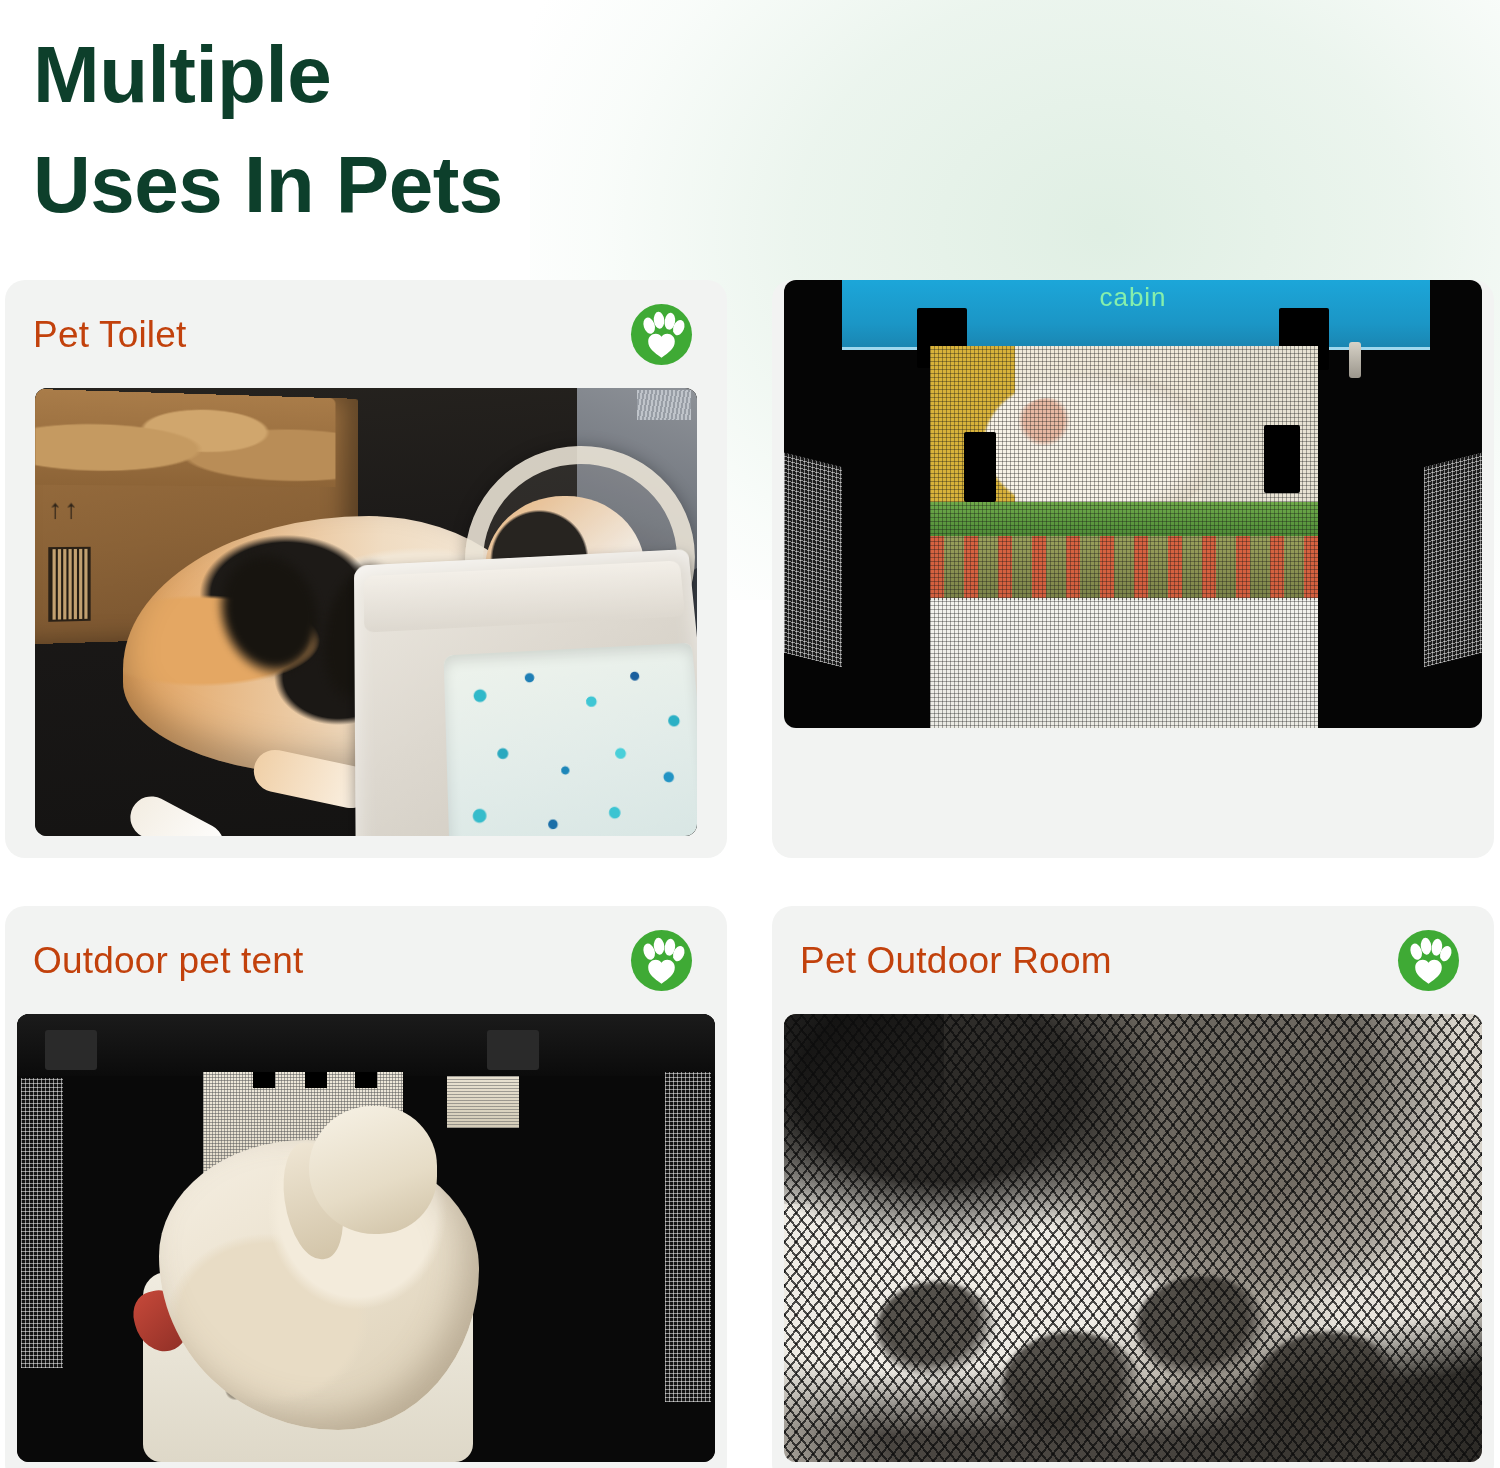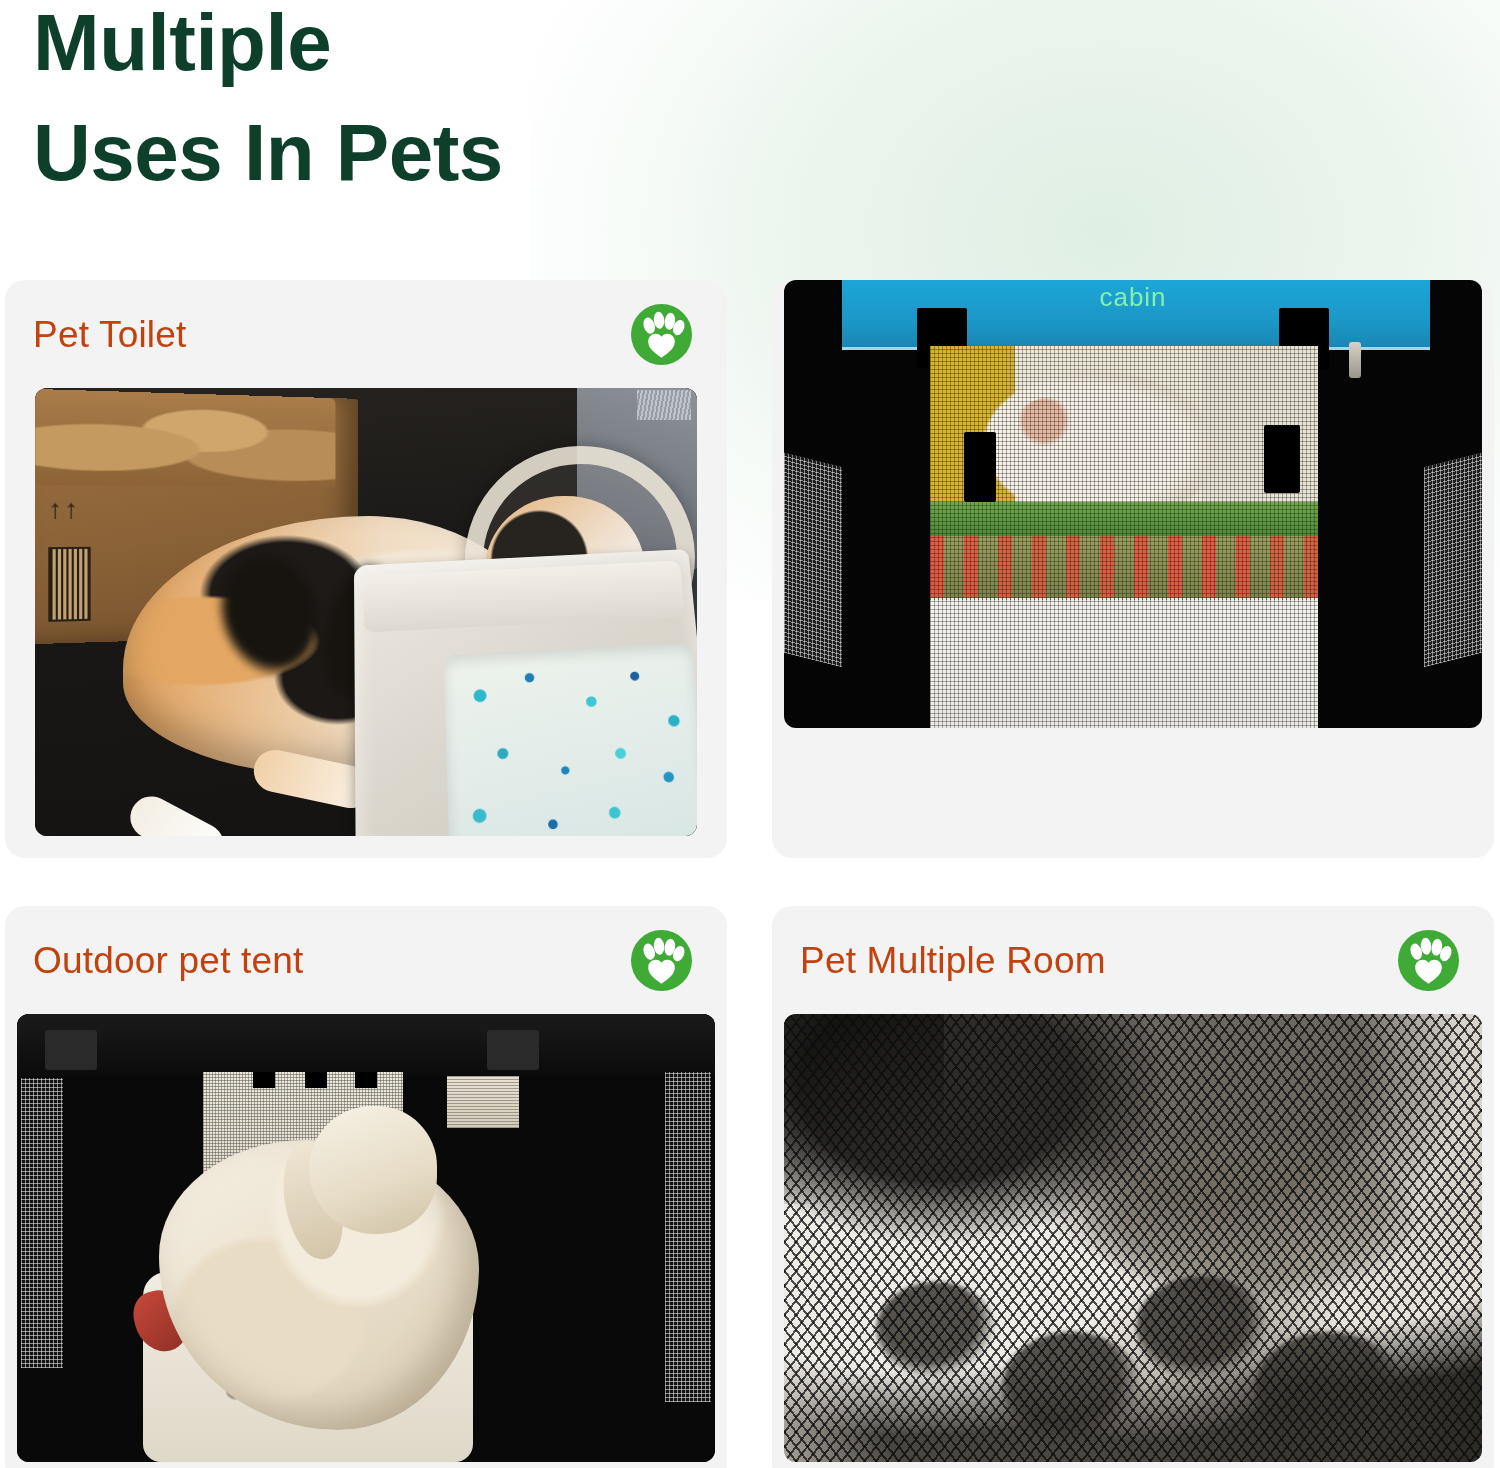--- a/index.html
+++ b/index.html
@@ -45,21 +45,21 @@
     position: absolute;
     left: 33px;
     top: 2px;
     width: 820px;
     color: #0d3f2b;
     font-size: 80px;
     line-height: 1.02;
     font-weight: 700;
     letter-spacing: -0.5px;
   }
-  .headline .line { display: block; white-space: nowrap; }
+  .headline .line { display: block; white-space: nowrap; margin-top: 32px; }
   .headline .line2 { margin-top: 28px; }
 
   
   .card-grid {
     position: absolute;
     left: 5px;
     top: 280px;
     width: 1492px;
     display: grid;
     grid-template-columns: 722px 722px;
@@ -537,21 +537,21 @@
         <div class="cushion"></div>
         <div class="redtoy"></div>
         <div class="dog"></div>
         <div class="dog-ear"></div>
         <div class="dog-head"></div>
       </div>
     </div>
 
     <div class="card">
       <div class="card-head">
-        <span class="card-title">Pet Multiple Room</span>
+        <span class="card-title">Pet Outdoor Room</span>
         <svg class="paw-badge" viewBox="0 0 64 64">
           <circle cx="32" cy="32" r="31" fill="#3faa35"></circle>
           <ellipse cx="19.5" cy="23" rx="5.6" ry="8.4" fill="#ffffff" transform="rotate(-18 19.5 23)"></ellipse>
           <ellipse cx="29.5" cy="17.5" rx="5.3" ry="8.6" fill="#ffffff" transform="rotate(-6 29.5 17.5)"></ellipse>
           <ellipse cx="40.5" cy="18.5" rx="5.3" ry="8.6" fill="#ffffff" transform="rotate(8 40.5 18.5)"></ellipse>
           <ellipse cx="49.5" cy="25" rx="5.4" ry="8" fill="#ffffff" transform="rotate(22 49.5 25)"></ellipse>
           <path d="M32 55.5c-7.5-5.2-13.5-9.5-13.5-16.4 0-4.6 3.5-7.8 7.6-7.8 2.6 0 4.6 1.2 5.9 2.9 1.3-1.7 3.3-2.9 5.9-2.9 4.1 0 7.6 3.2 7.6 7.8 0 6.9-6 11.2-13.5 16.4z" fill="#ffffff"></path>
         </svg>
       </div>
       <div class="card-photo w4 p4">

